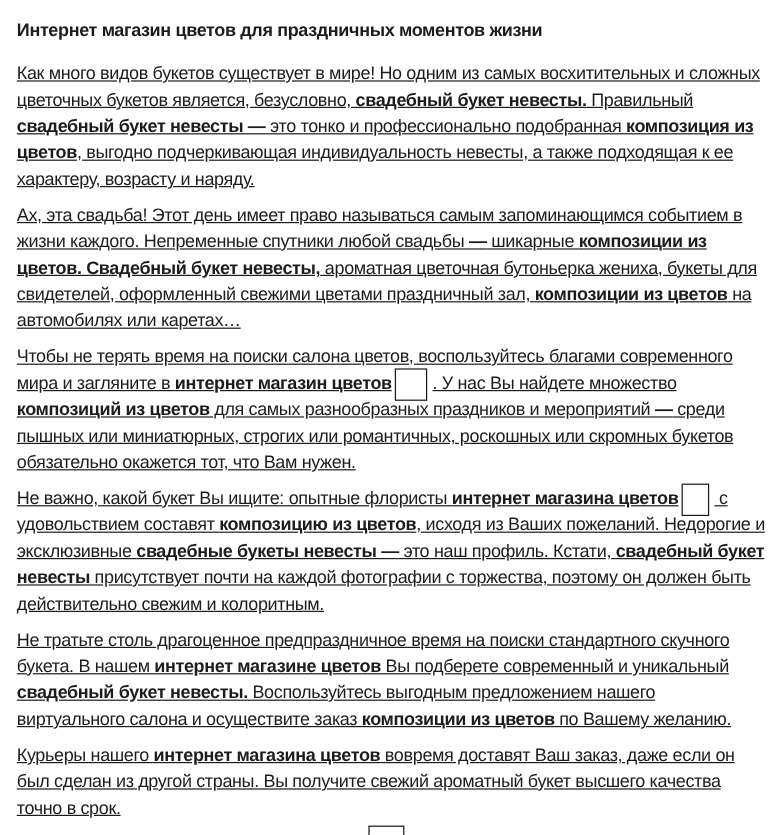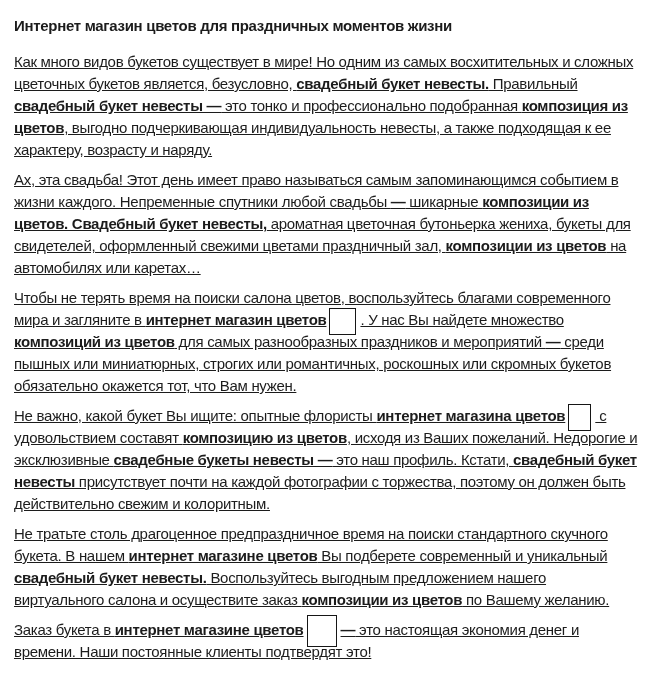--- a/index.html
+++ b/index.html
@@ -47,15 +47,16 @@
 <body>
 
 <div class="page">
   <h1 class="title">Интернет магазин цветов для праздничных моментов жизни</h1>
   <div id="doc-body">
       <p class="para"><span class="run">Как много видов букетов существует в мире! Но одним из самых восхитительных и сложных цветочных букетов является, безусловно, </span><span class="run bold">свадебный букет невесты.</span><span class="run"> Правильный </span><span class="run bold">свадебный букет невесты —</span><span class="run"> это тонко и профессионально подобранная </span><span class="run bold">композиция из цветов</span><span class="run">, выгодно подчеркивающая индивидуальность невесты, а также подходящая к ее характеру, возрасту и наряду.</span></p>
       <p class="para"><span class="run">Ах, эта свадьба! Этот день имеет право называться самым запоминающимся событием в жизни каждого. Непременные спутники любой свадьбы </span><span class="run bold">—</span><span class="run"> шикарные </span><span class="run bold">композиции из цветов. Свадебный букет невесты,</span><span class="run"> ароматная цветочная бутоньерка жениха, букеты для свидетелей, оформленный свежими цветами праздничный зал, </span><span class="run bold">композиции из цветов</span><span class="run"> на автомобилях или каретах…</span></p>
       <p class="para"><span class="run">Чтобы не терять время на поиски салона цветов, воспользуйтесь благами современного мира и загляните в </span><span class="run bold">интернет магазин цветов</span><span class="placeholder-box" style="width: 27px; height: 27px;"></span><span class="run">. У нас Вы найдете множество </span><span class="run bold">композиций из цветов</span><span class="run"> для самых разнообразных праздников и мероприятий </span><span class="run bold">—</span><span class="run"> среди пышных или миниатюрных, строгих или романтичных, роскошных или скромных букетов обязательно окажется тот, что Вам нужен.</span></p>
       <p class="para"><span class="run">Не важно, какой букет Вы ищите: опытные флористы </span><span class="run bold">интернет магазина цветов</span><span class="placeholder-box" style="width: 23px; height: 27px;"></span><span class="run"> с удовольствием составят </span><span class="run bold">композицию из цветов</span><span class="run">, исходя из Ваших пожеланий. Недорогие и эксклюзивные </span><span class="run bold">свадебные букеты невесты —</span><span class="run"> это наш профиль. Кстати, </span><span class="run bold">свадебный букет невесты</span><span class="run"> присутствует почти на каждой фотографии с торжества, поэтому он должен быть действительно свежим и колоритным.</span></p>
       <p class="para"><span class="run">Не тратьте столь драгоценное предпраздничное время на поиски стандартного скучного букета. В нашем </span><span class="run bold">интернет магазине цветов</span><span class="run"> Вы подберете современный и уникальный </span><span class="run bold">свадебный букет невесты.</span><span class="run"> Воспользуйтесь выгодным предложением нашего виртуального салона и осуществите заказ </span><span class="run bold">композиции из цветов</span><span class="run"> по Вашему желанию.</span></p>
+      <p class="para"><span class="run">Курьеры нашего </span><span class="run bold">интернет магазина цветов</span><span class="run"> вовремя доставят Ваш заказ, даже если он был сделан из другой страны. Вы получите свежий ароматный букет высшего качества точно в срок.</span></p>
       <p class="para"><span class="run">Заказ букета в </span><span class="run bold">интернет магазине цветов</span><span class="placeholder-box" style="width: 30px; height: 32px;"></span><span class="run bold">—</span><span class="run"> это настоящая экономия денег и времени. Наши постоянные клиенты подтвердят это!</span></p>
     </div>
 </div>
 
 </body></html>

